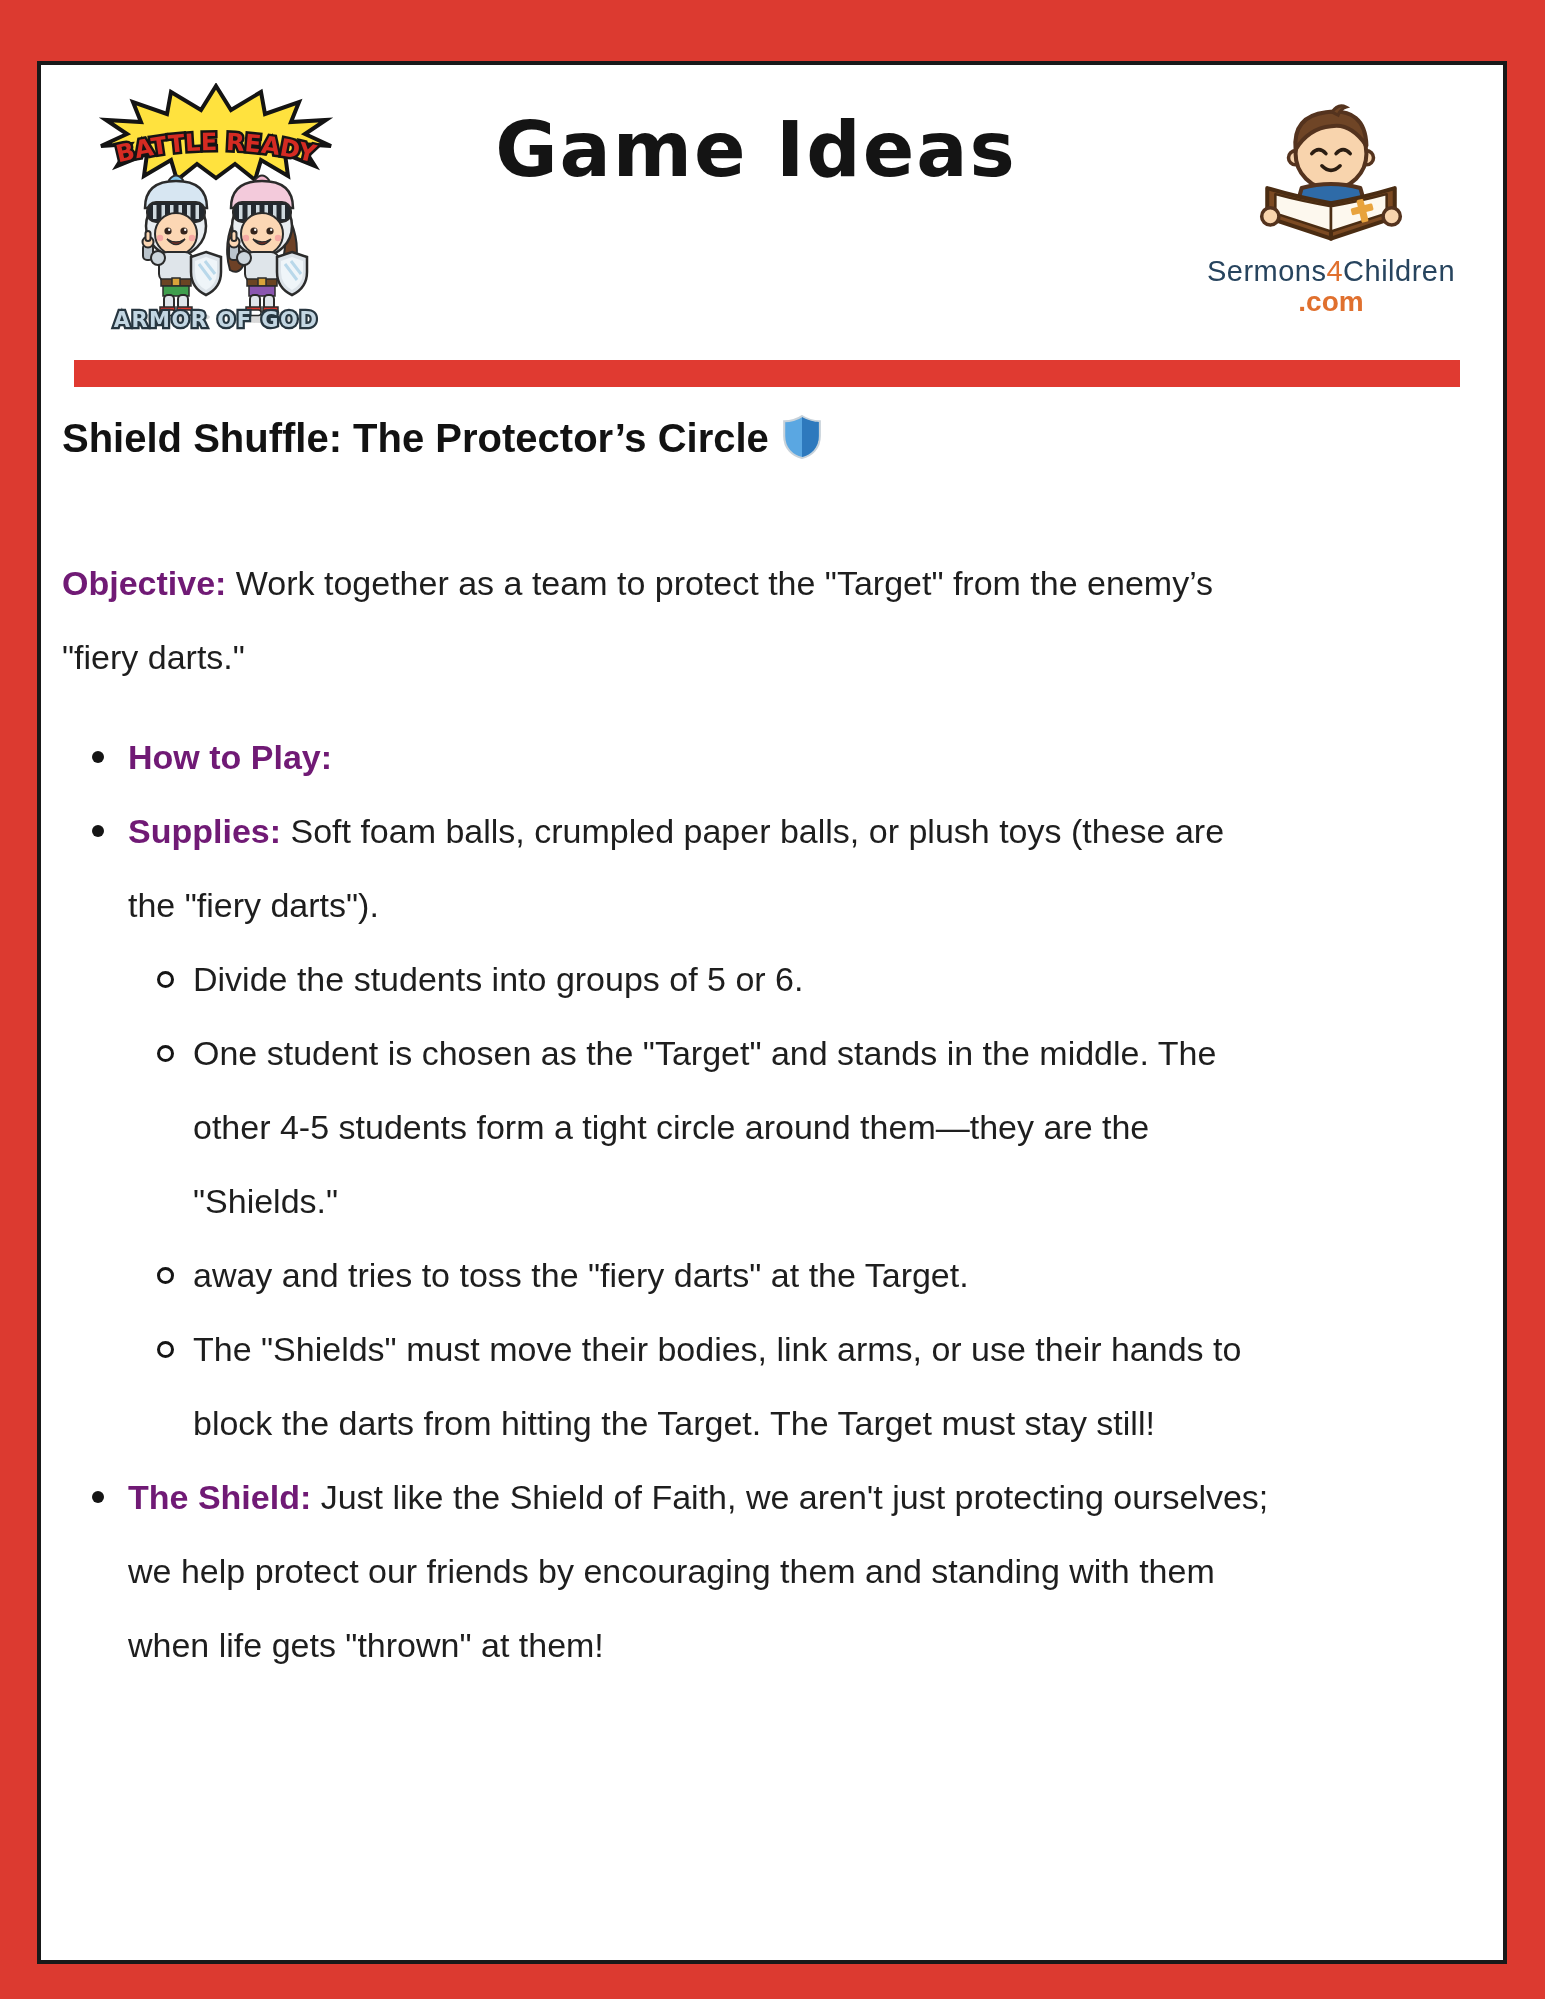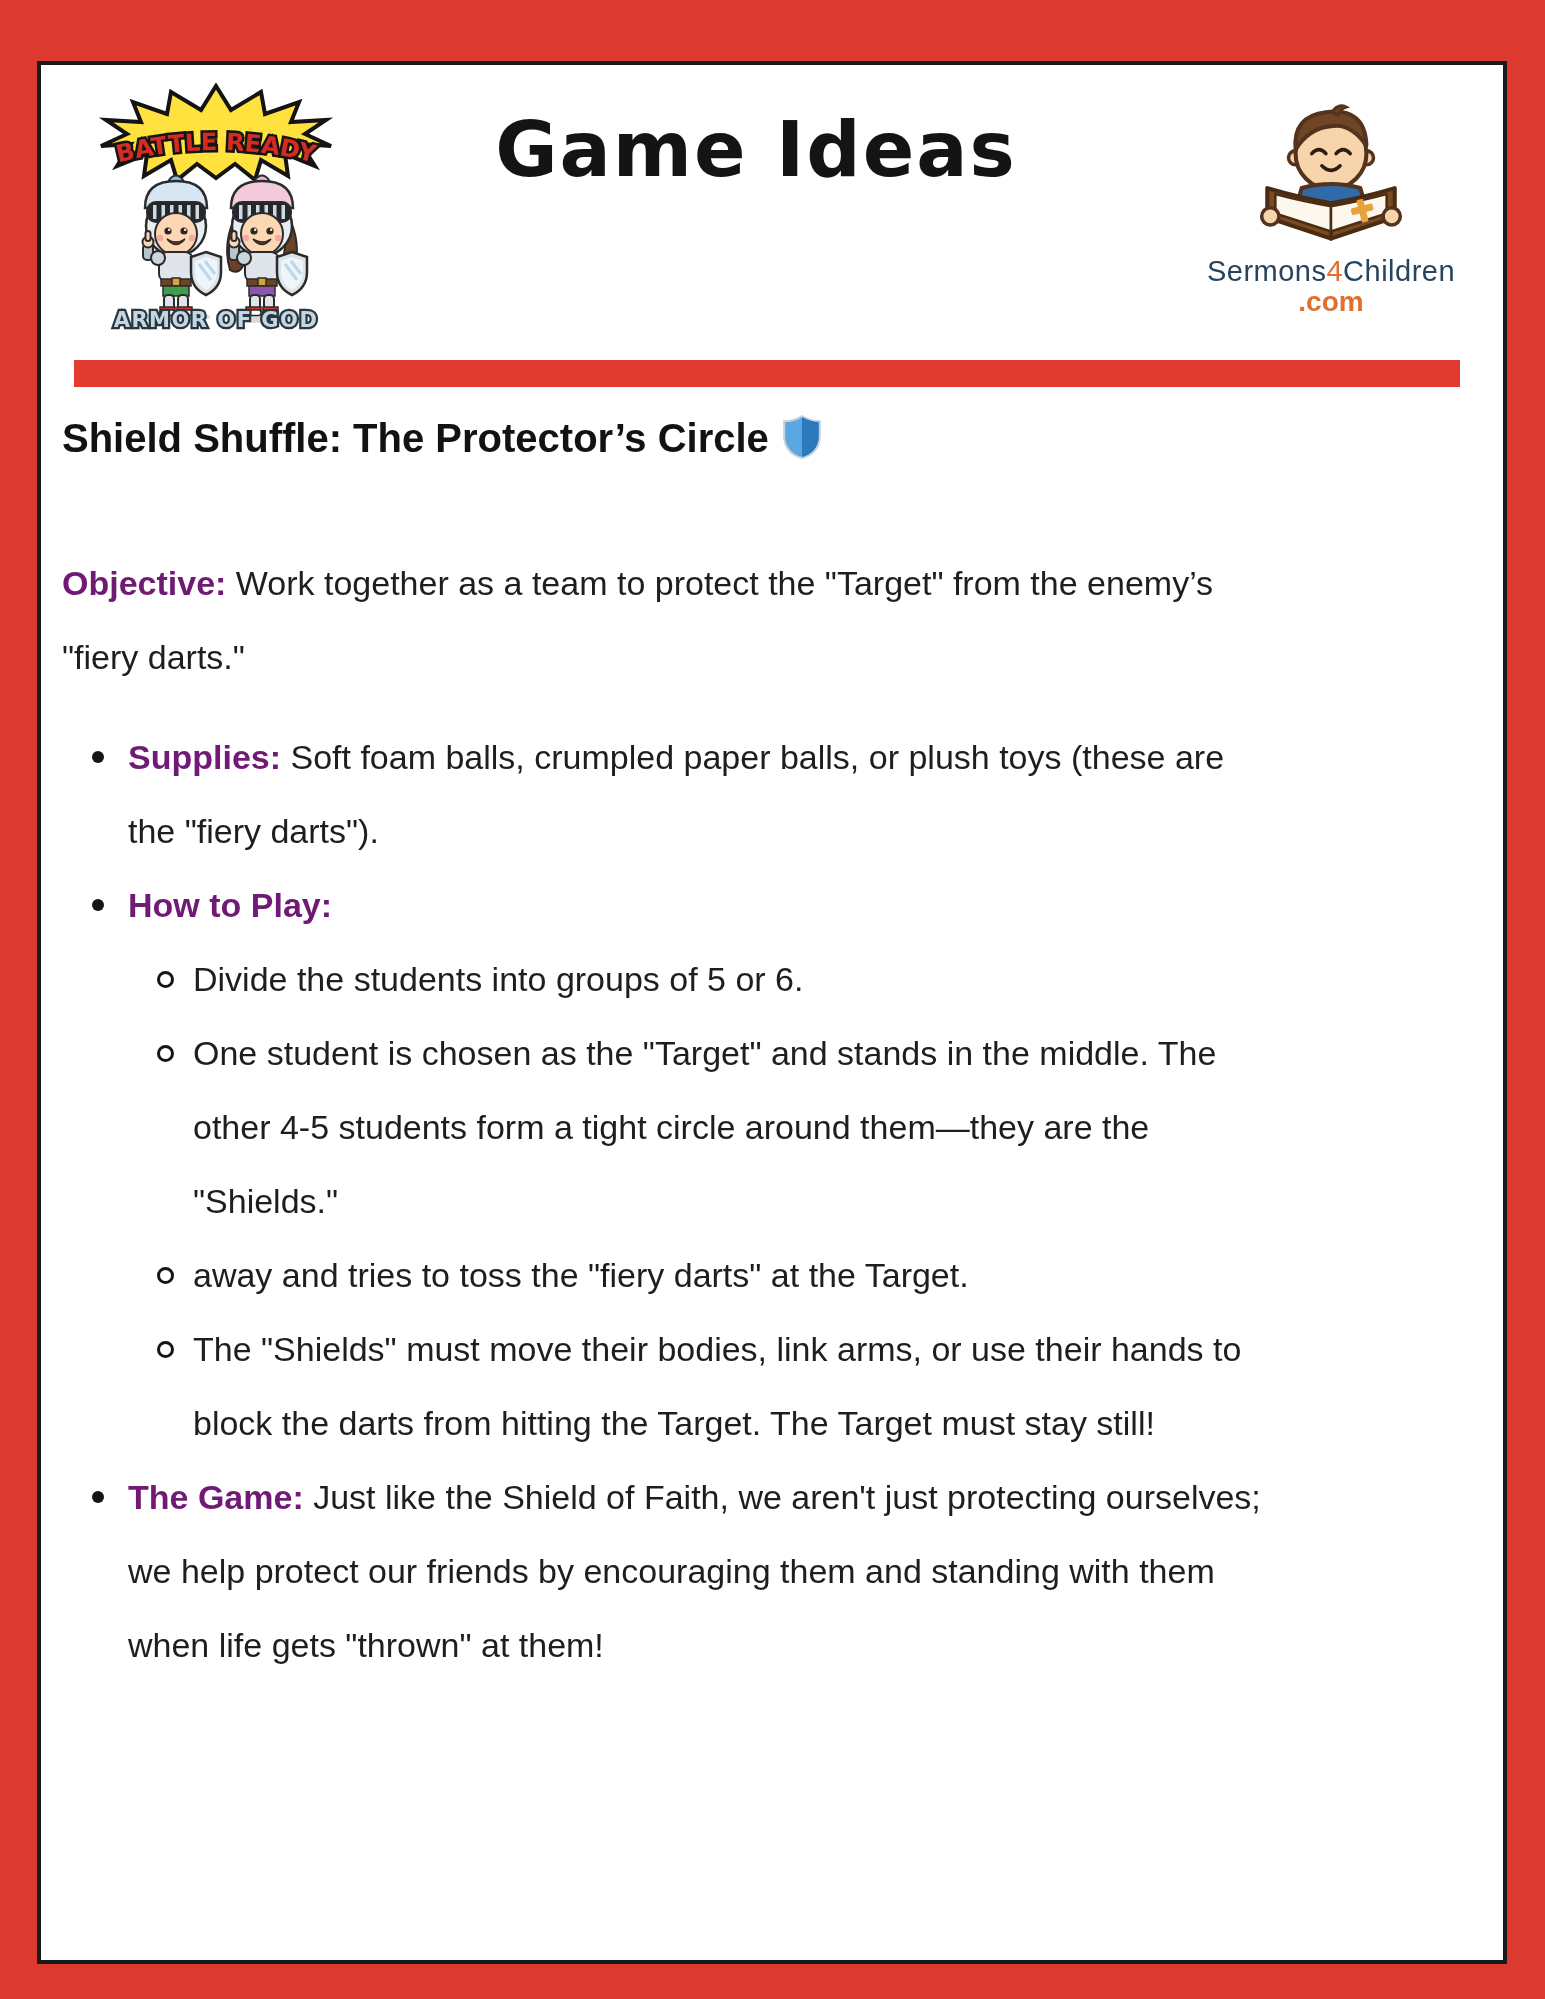--- a/index.html
+++ b/index.html
@@ -184,27 +184,27 @@
 
     <div class="doc">
 
       <div class="para">
         <div class="ln"><span class="bld">Objective:</span><span> Work together as a team to protect the "Target" from the enemy’s</span></div>
         <div class="ln">"fiery darts."</div>
       </div>
 
       <div class="li l1">
         <span class="mk dot"></span>
+        <div class="ln bld">How to Play:</div>
+      </div>
+
+      <div class="li l1">
+        <span class="mk dot"></span>
         <div class="ln"><span class="bld">Supplies:</span><span> Soft foam balls, crumpled paper balls, or plush toys (these are</span></div>
         <div class="ln">the "fiery darts").</div>
-      </div>
-
-      <div class="li l1">
-        <span class="mk dot"></span>
-        <div class="ln bld">How to Play:</div>
       </div>
 
       <div class="li l2">
         <span class="mk circ"></span>
         <div class="ln">Divide the students into groups of 5 or 6.</div>
       </div>
 
       <div class="li l2">
         <span class="mk circ"></span>
         <div class="ln">One student is chosen as the "Target" and stands in the middle. The</div>
@@ -219,20 +219,20 @@
 
       <div class="li l2">
         <span class="mk circ"></span>
         <div class="ln">The "Shields" must move their bodies, link arms, or use their hands to</div>
         <div class="ln">block the darts from hitting the Target. The Target must stay still!</div>
       </div>
 
 
       <div class="li l1">
         <span class="mk dot"></span>
-        <div class="ln"><span class="bld">The Game:</span><span> Just like the Shield of Faith, we aren't just protecting ourselves;</span></div>
+        <div class="ln"><span class="bld">The Shield:</span><span> Just like the Shield of Faith, we aren't just protecting ourselves;</span></div>
         <div class="ln">we help protect our friends by encouraging them and standing with them</div>
         <div class="ln">when life gets "thrown" at them!</div>
       </div>
 
     </div>
   </div>
 </div>
 
 </body></html>

